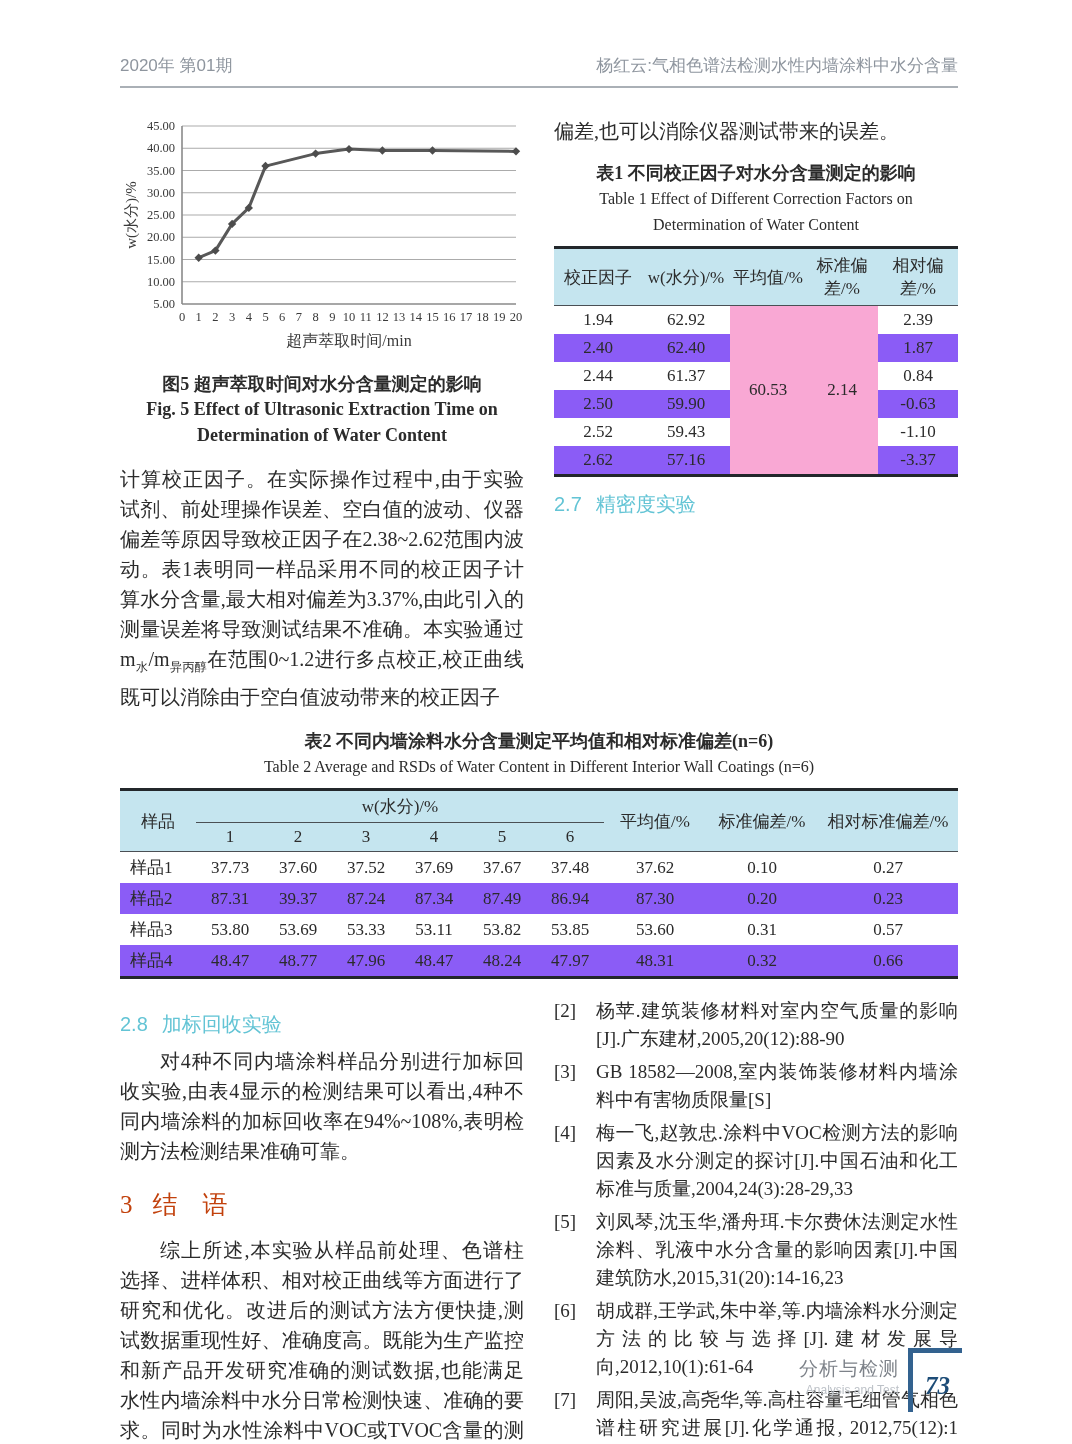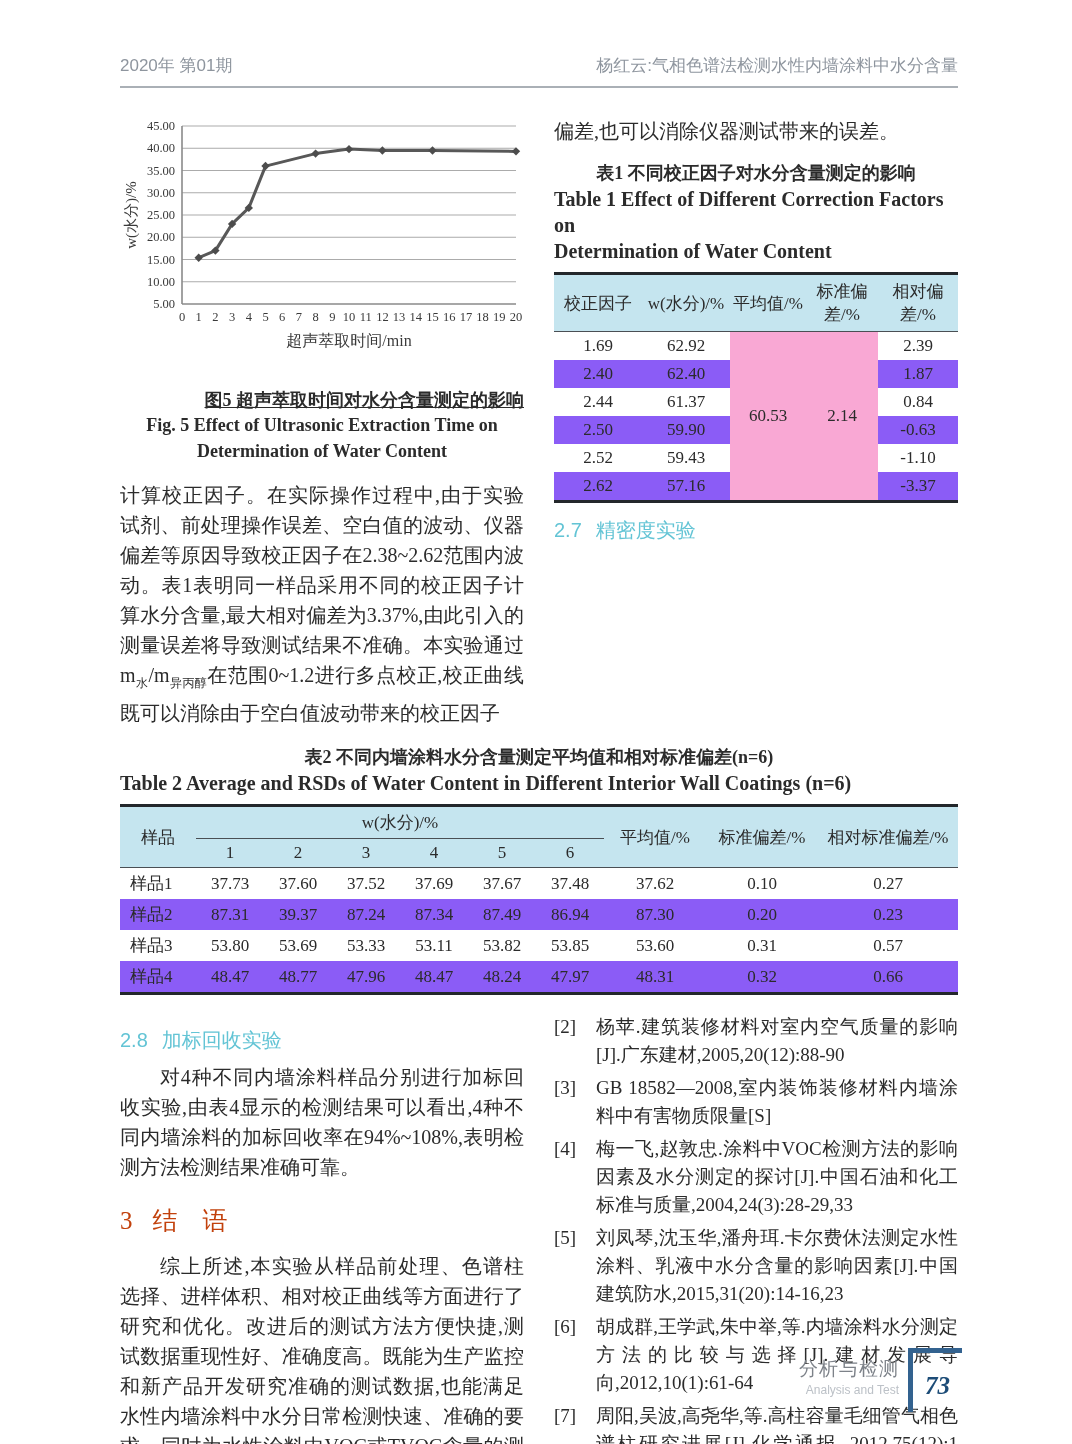--- a/index.html
+++ b/index.html
@@ -9,36 +9,36 @@
   .header{position:absolute;left:120px;top:54px;width:838px;display:flex;justify-content:space-between;
           font-family:"Liberation Sans","DejaVu Sans",sans-serif;font-size:17px;color:#8e959e;
           border-bottom:2px solid #aab0b6;padding-bottom:9px;}
   
   .content{position:absolute;left:120px;top:116px;width:838px;}
   .cols{display:flex;gap:30px;}
   .col{width:404px;}
   
   .figure-block{width:404px;}
   .figure-block svg{display:block;}
-  .fig-cap-zh{font-size:18px;font-weight:bold;text-align:right;margin-top:24px;text-decoration:underline;}
+  .fig-cap-zh{font-size:18px;font-weight:bold;text-align:center;margin-top:8px;}
   .fig-cap-en{font-size:18px;font-weight:bold;text-align:center;line-height:26px;}
   
   .body-text{font-size:20px;line-height:30px;text-align:justify;}
   .indent{text-indent:2em;}
   .body-text sub{font-size:12px;}
   
   .sec-heading{font-family:"Liberation Sans","DejaVu Sans",sans-serif;color:#63c4d5;font-size:20px;
                margin:14px 0 8px 0;}
   .sec-heading .sec-num{margin-right:14px;}
   .sec3-heading{font-family:Liberation Serif, serif;color:#c2410c;font-size:25px;
                 margin:22px 0 14px 0;}
   .sec3-heading .sec-num{margin-right:20px;}
   
   .tbl-title-zh{font-size:18px;font-weight:bold;text-align:center;line-height:26px;margin-top:14px;}
-  .tbl-title-en{font-size:20px;font-weight:bold;line-height:26px;margin-bottom:8px;}
+  .tbl-title-en{font-size:16px;font-weight:normal;text-align:center;line-height:26px;margin-bottom:8px;}
   
   table.tbl{border-collapse:collapse;width:100%;font-size:17px;text-align:center;
             border-top:3px solid #23272b;border-bottom:3px solid #23272b;}
   table.tbl th{font-weight:normal;background:#c5e5ef;padding:5px 2px;}
   table.tbl td{padding:4px 2px;}
   table.tbl tbody tr:first-child td{border-top:1.5px solid #4a4f54;}
   tr.stripe td{background:#8b5cf6;}
   table.tbl td.merged{background:#f9a8d4;vertical-align:middle;}
   th.grp{border-bottom:1.5px solid #4a4f54;}
   #table2 td.sample{text-align:left;padding-left:10px;}
@@ -154,21 +154,21 @@
             <tr>
               <th>校正因子</th>
               <th>w(水分)/%</th>
               <th>平均值/%</th>
               <th>标准偏差/%</th>
               <th>相对偏差/%</th>
             </tr>
           </thead>
           <tbody id="t1-body">
               <tr>
-                <td>1.69</td>
+                <td>1.94</td>
                 <td>62.92</td>
                 <td class="merged" rowspan="6">60.53</td>
                 <td class="merged" rowspan="6">2.14</td>
                 <td>2.39</td>
               </tr>
               <tr class="stripe">
                 <td>2.40</td>
                 <td>62.40</td>
                 <td>1.87</td>
               </tr>

